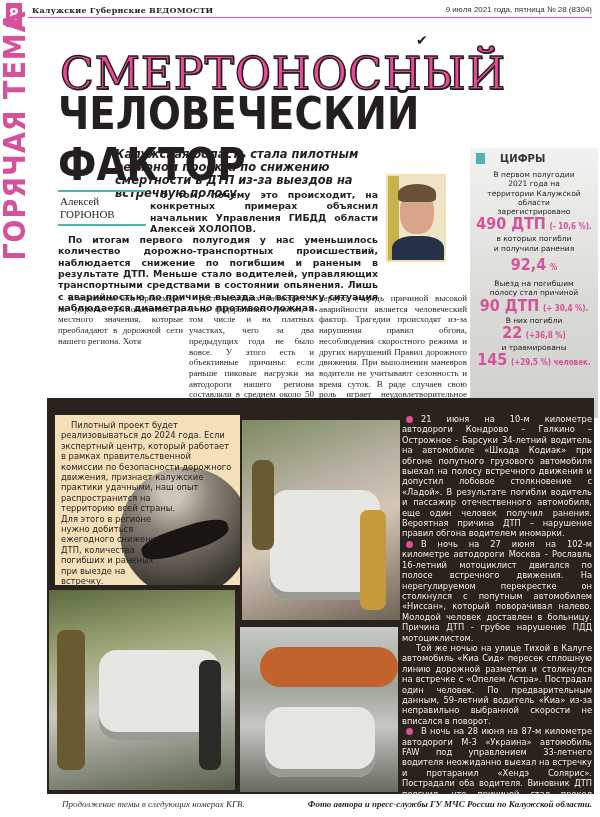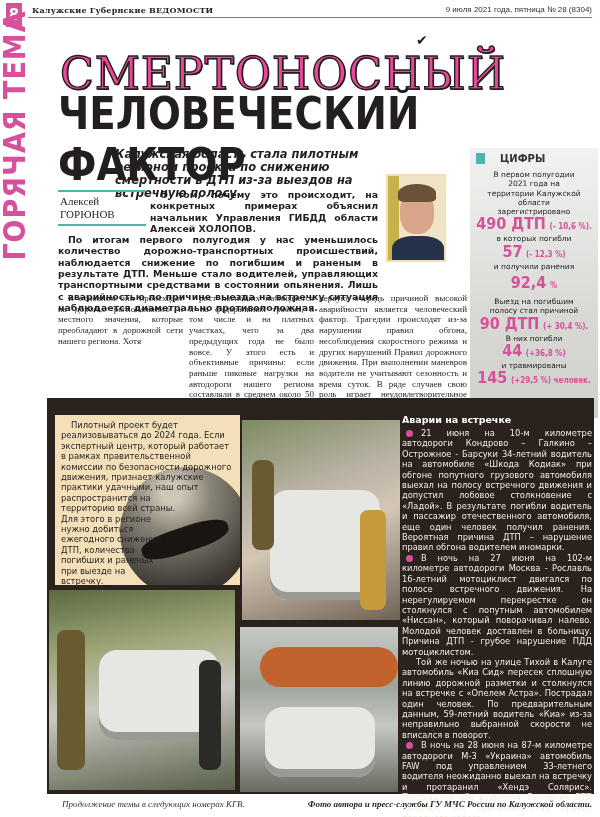--- a/index.html
+++ b/index.html
@@ -123,27 +123,26 @@
 </div>
 
 <div class="abs stats">
   <div class="hd">
       <i></i>
       <span>ЦИФРЫ</span>
     </div>
   <div class="t">В первом полугодии 2021 года на территории Калужской области зарегистрировано</div>
   <div class="n"><span class="big">490 ДТП</span> <small>(- 10,6 %).</small></div>
   <div class="t">в которых погибли</div>
-  <div class="n"><span class="big">57</span> <small>(- 12,3 %)</small></div>
   <div class="t">и получили ранения</div>
   <div class="n" style="margin-top:4px"><span class="big">92,4</span> <small>%</small></div>
   <div class="t" style="margin-top:4px">Выезд на погибшим полосу стал причиной</div>
   <div class="n"><span class="big">90 ДТП</span> <small>(+ 30,4 %).</small></div>
   <div class="t">В них погибли</div>
-  <div class="n"><span class="big">44</span> <small>(+36,8 %)</small></div>
+  <div class="n"><span class="big">22</span> <small>(+36,8 %)</small></div>
   <div class="t">и травмированы</div>
   <div class="n"><span class="big">145</span> <small>(+29,5 %) человек.</small></div>
 </div>
 
 <div class="abs col c1">
   <p>В основном они происходят на дорогах регионального и местного значения, которые преобладают в дорожной сети нашего региона. Хотя</p>
 </div>
 <div class="abs col c2">
   <p>рост погибших наблюдается и на федеральных трассах, в том числе и на платных участках, чего за два предыдущих года не было вовсе. У этого есть и объективные причины: если раньше пиковые нагрузки на автодороги нашего региона составляли в среднем около 50 тысяч проезжающих транспортных средств в сутки, то сейчас они приблизились к 60 тысячам.</p>
   <p>Но проведенный анализ приводит к неутешительному выводу - в</p>
@@ -173,21 +172,20 @@
     <div class="car"></div>
     <div class="person" style="left:8px;top:40px;width:28px;height:140px"></div>
     <div class="person" style="left:150px;top:70px;width:22px;height:110px;background:#2c2a27"></div>
   </div>
 <div class="abs ph ph3">
     <div class="truck"></div>
     <div class="car"></div>
   </div>
 
 <div class="abs story">
-  <h3>Аварии на встречке</h3>
   <p><span class="dot"></span><span>21 июня на 10-м километре автодороги Кондрово – Галкино – Острожное - Барсуки 34-летний водитель на автомобиле «Шкода Кодиак» при обгоне попутного грузового автомобиля выехал на полосу встречного движения и допустил лобовое столкновение с «Ладой». В результате погибли водитель и пассажир отечественного автомобиля, еще один человек получил ранения. Вероятная причина ДТП – нарушение правил обгона водителем иномарки.</span></p>
   <p><span class="dot"></span><span>В ночь на 27 июня на 102-м километре автодороги Москва - Рославль 16-летний мотоциклист двигался по полосе встречного движения. На нерегулируемом перекрестке он столкнулся с попутным автомобилем «Ниссан», который поворачивал налево. Молодой человек доставлен в больницу. Причина ДТП - грубое нарушение ПДД мотоциклистом.</span></p>
   <p class="ind">Той же ночью на улице Тихой в Калуге автомобиль «Киа Сид» пересек сплошную линию дорожной разметки и столкнулся на встречке с «Опелем Астра». Пострадал один человек. По предварительным данным, 59-летний водитель «Киа» из-за неправильно выбранной скорости не вписался в поворот.</p>
   <p><span class="dot"></span><span>В ночь на 28 июня на 87-м километре автодороги М-3 «Украина» автомобиль FAW под управлением 33-летнего водителя неожиданно выехал на встречку и протаранил «Хендэ Солярис». Пострадали оба водителя. Виновник ДТП пояснил, что причиной стал прокол переднего колеса.</span></p>
 
 </div>
 
 <div class="abs foot-l">Продолжение темы в следующих номерах КГВ.</div>
 <div class="abs foot-r">Фото автора и пресс-службы ГУ МЧС России по Калужской области.</div>
 

